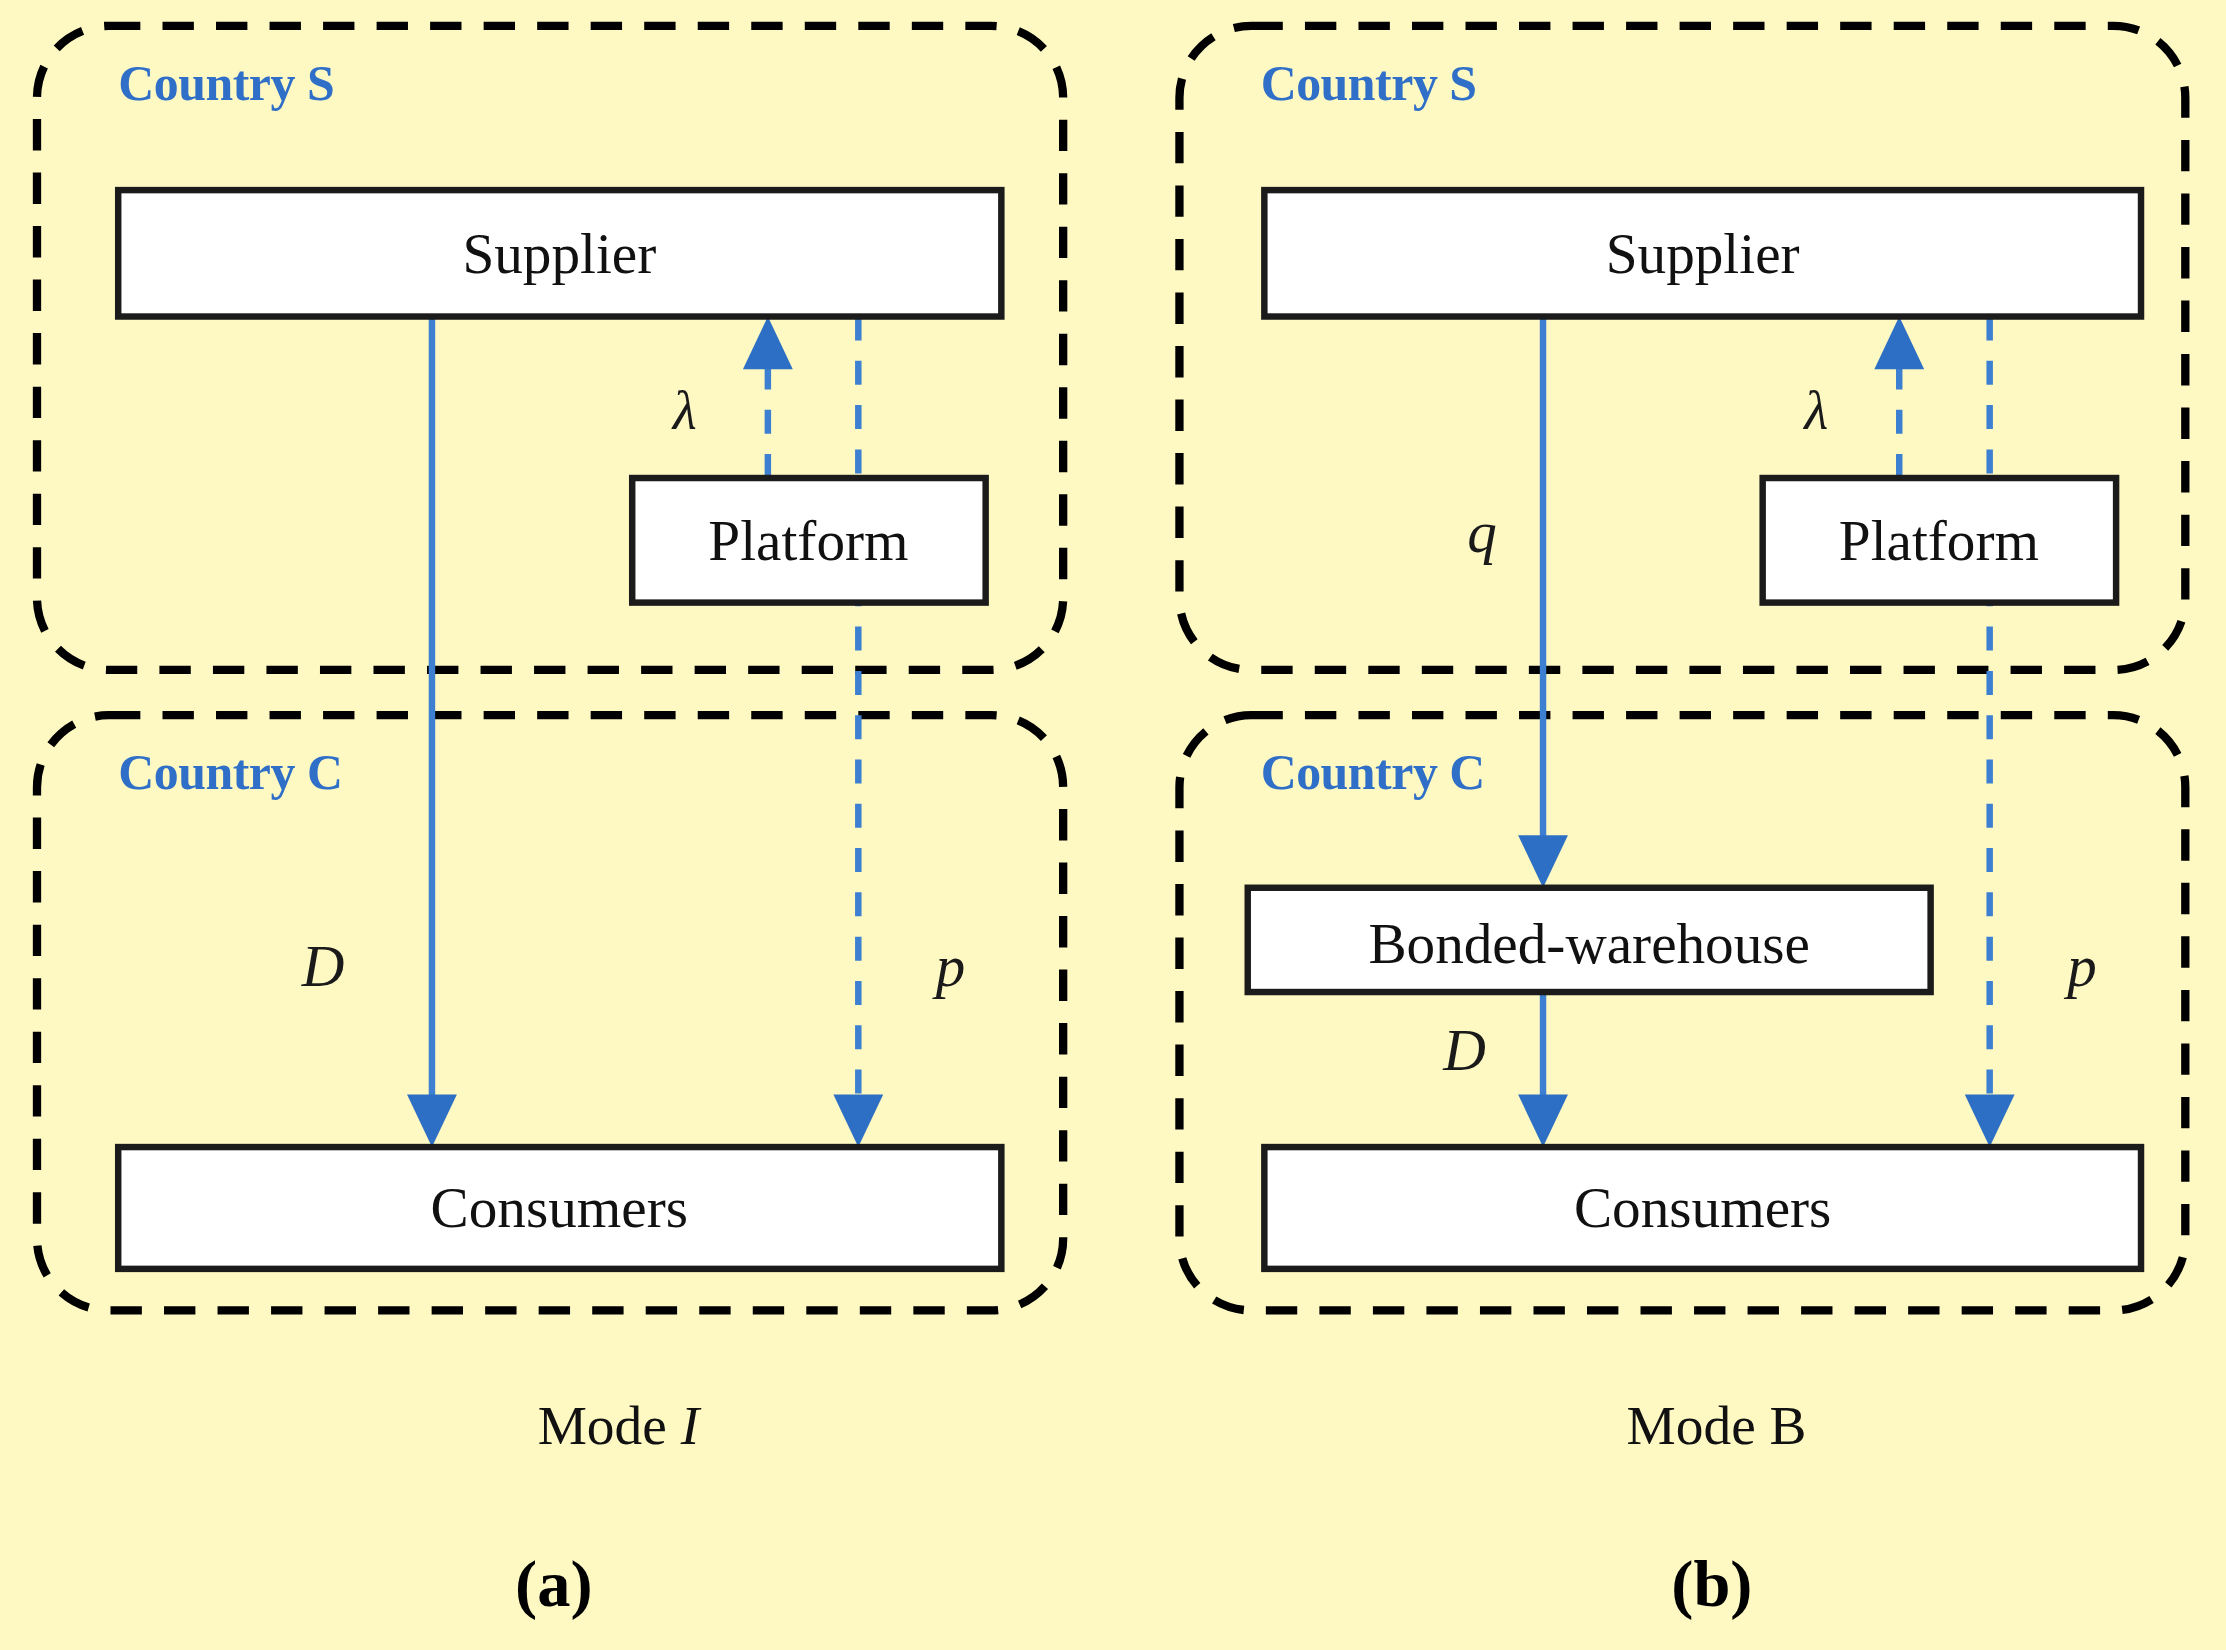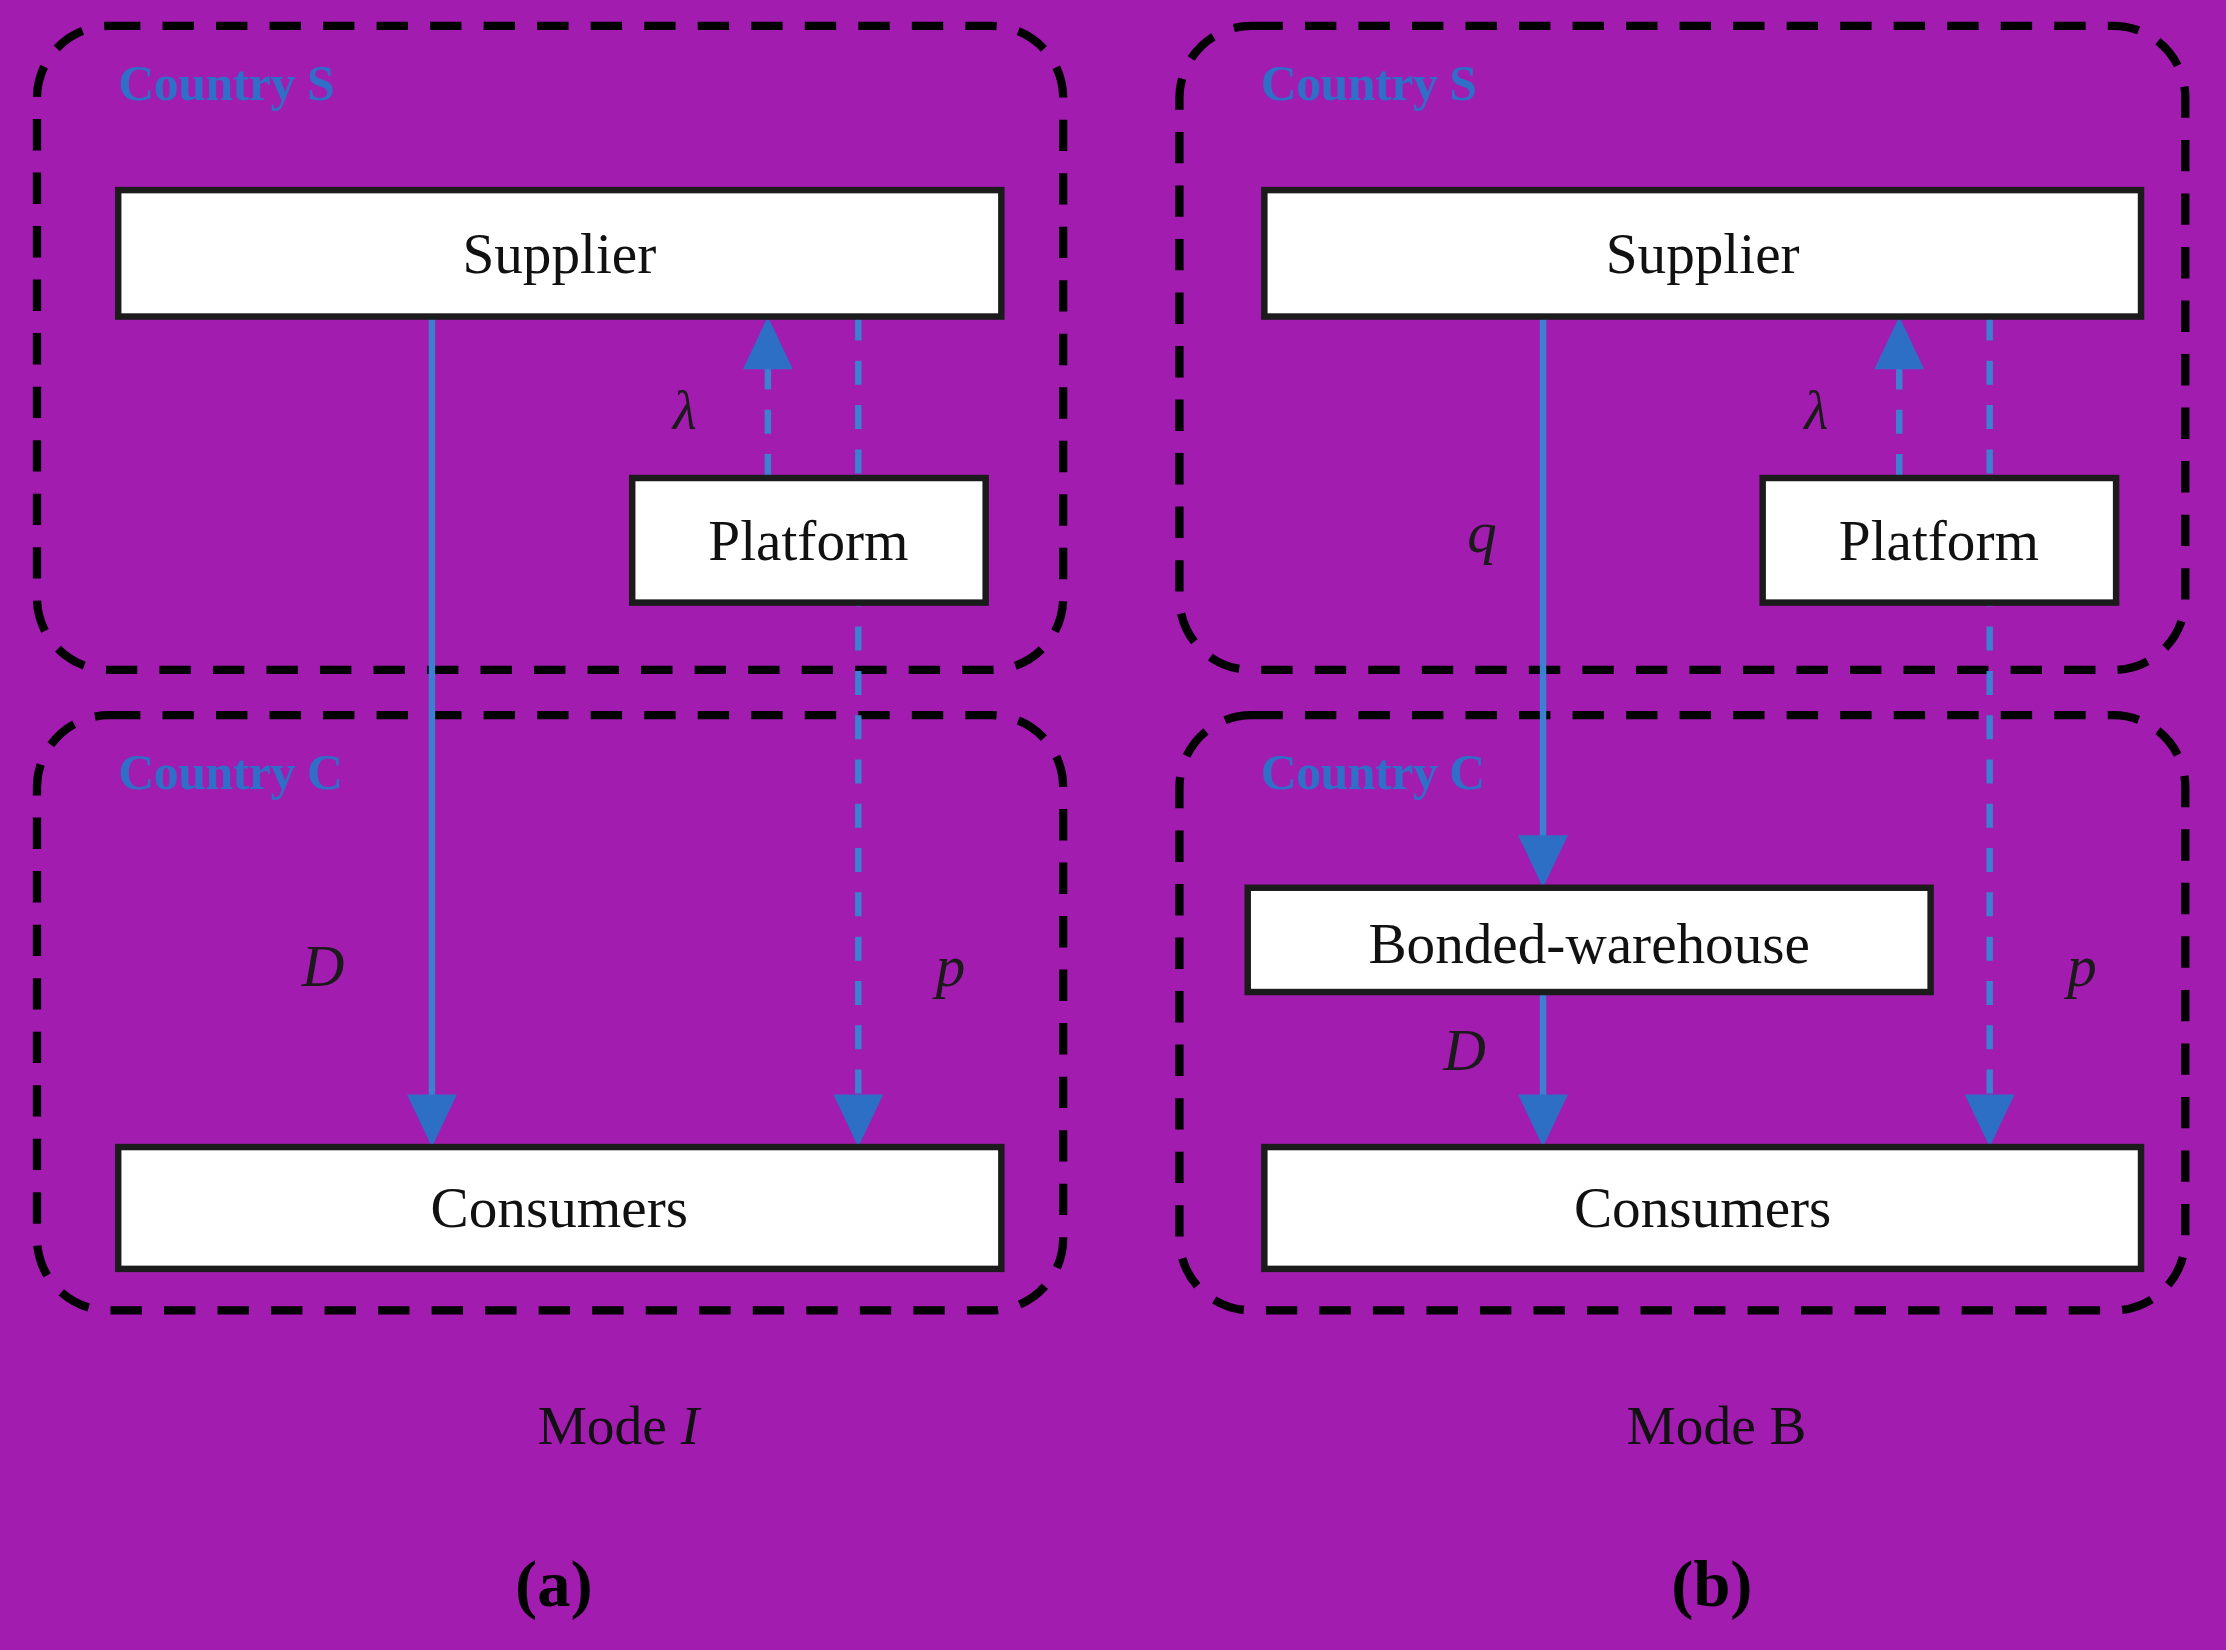--- a/index.html
+++ b/index.html
@@ -10,21 +10,21 @@
   body {
     width: 2226px;
     height: 1650px;
     font-family: "Liberation Serif", "DejaVu Serif", serif;
     overflow: hidden;
   }
   #figure-root {
     position: relative;
     width: 2226px;
     height: 1650px;
-    background: #a21caf;
+    background: #fef9c3;
   }
   svg.diagram-layer {
     position: absolute;
     left: 0;
     top: 0;
     width: 2226px;
     height: 1650px;
     display: block;
   }
   .country-label {

